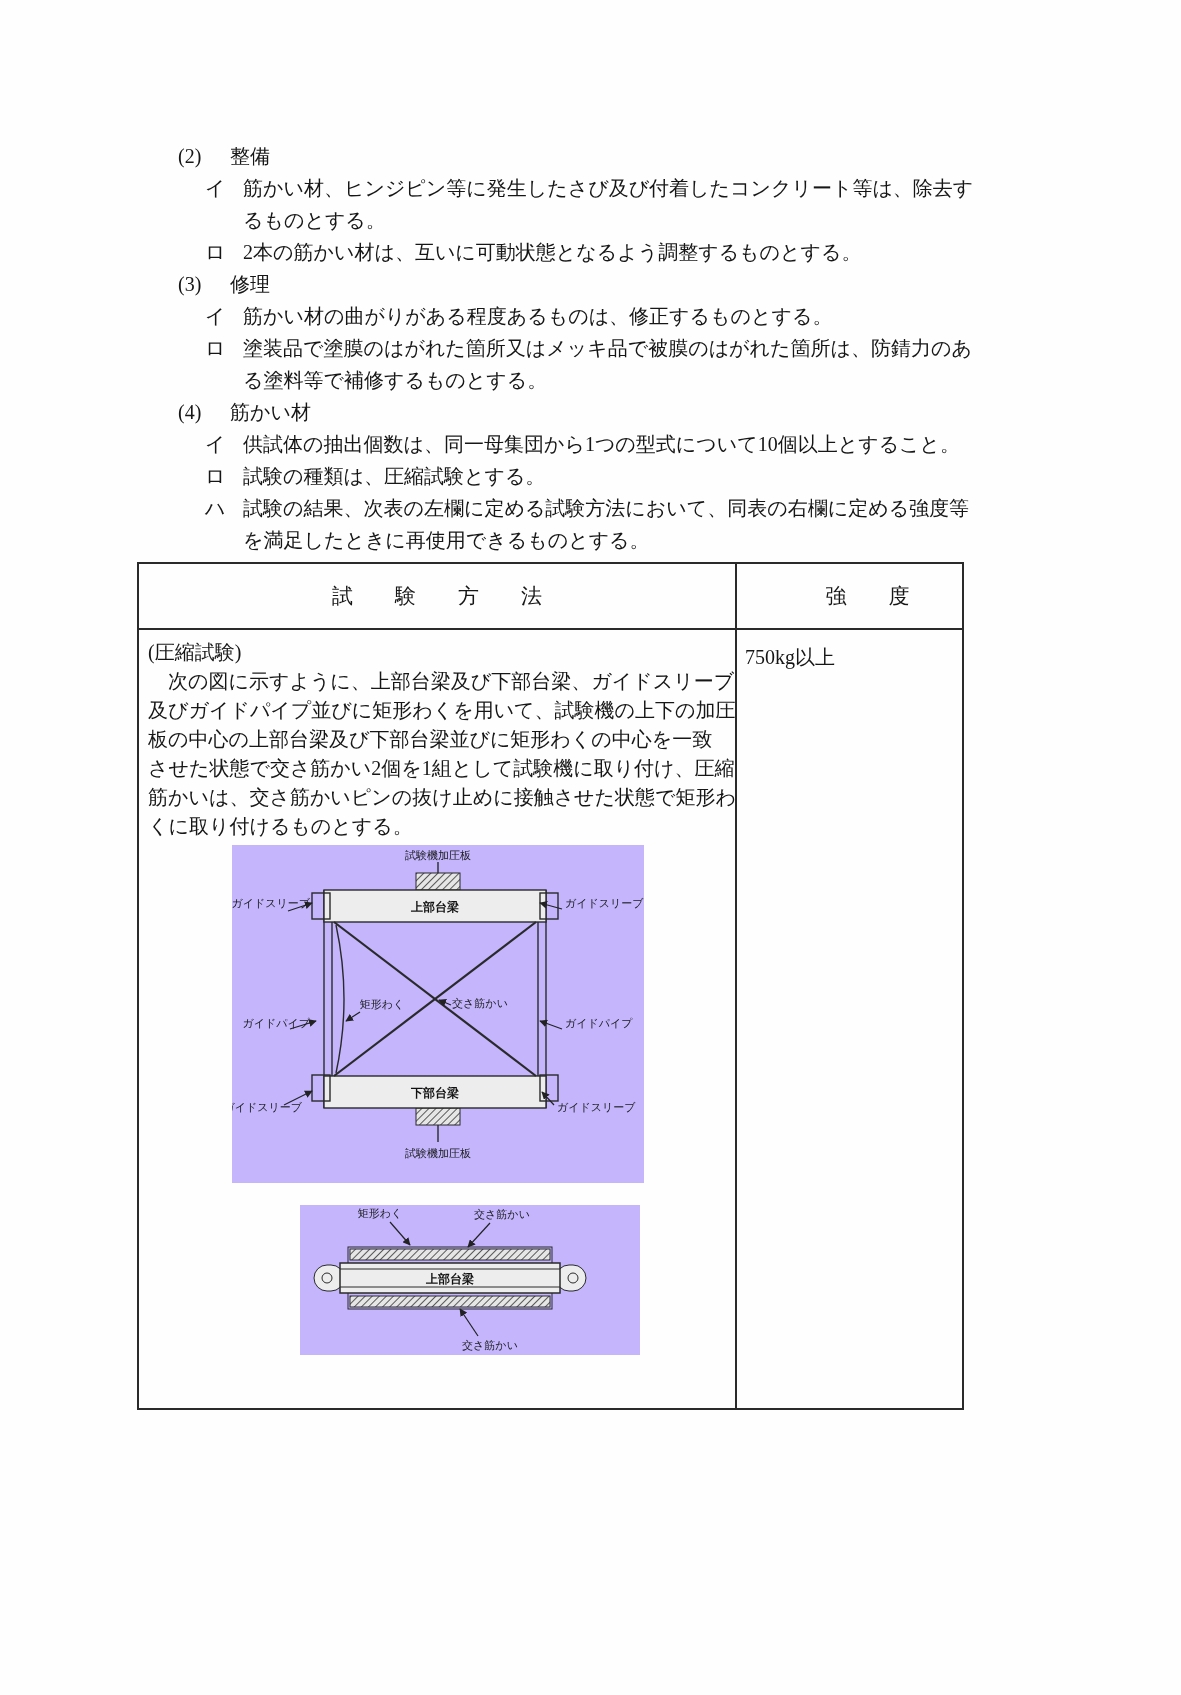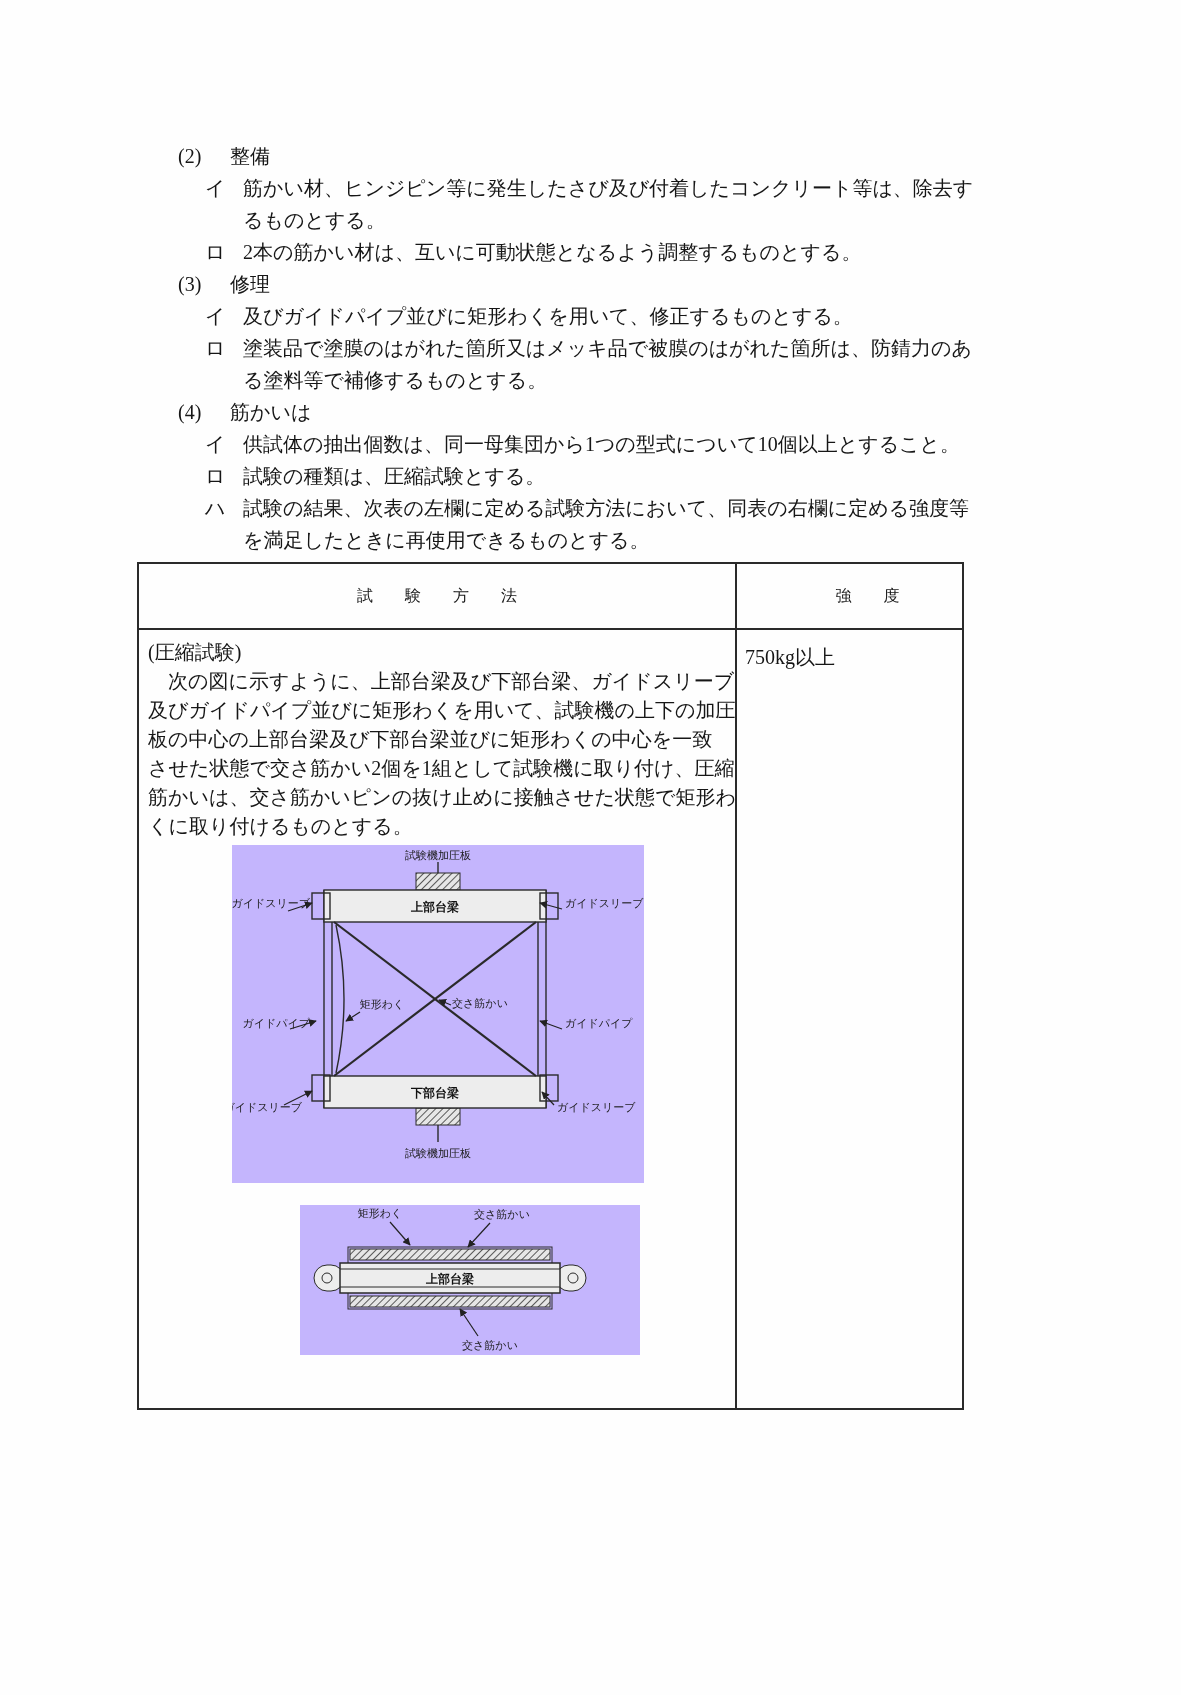--- a/index.html
+++ b/index.html
@@ -22,21 +22,21 @@
   .ol-line.cont    { padding-left:106px;text-align:center; }
   .section .ol-marker { width:52px; flex:0 0 auto; }
   .item .ol-marker    { width:38px; flex:0 0 auto; }
 
   
   .spec-table { margin-top:6px; width:827px; border:2px solid #2a2a2a; }
   .trow { display:flex; }
   .trow.head { height:66px; border-bottom:2px solid #2a2a2a; }
   .cell-method { width:598px; border-right:2px solid #2a2a2a; }
   .cell-strength { flex:1 1 auto;padding-left:36px; }
-  .head-cell { display:flex; align-items:center; justify-content:center; font-size:16px; }
+  .head-cell { display:flex; align-items:center; justify-content:center; font-size:21px; }
   .trow.tbody { height:778px;justify-content:center; }
   .body-method { padding:8px 9px; }
   .method-line { font-size:20px; line-height:29px; white-space:nowrap; }
   .body-strength { padding:14px 8px; font-size:20px; }
 
   .figure { background:#c4b5fd; }
   .fig-front { width:412px; height:338px; margin:4px 0 0 84px; }
   .fig-top   { width:340px; height:150px; margin:22px 0 0 152px; }
   .figsvg { display:block; width:100%; height:100%; }
   .fl { font-size:11px; fill:#1b1b1b; font-family:"Liberation Sans","DejaVu Sans",sans-serif; }
@@ -63,32 +63,32 @@
       <div class="ol-line item">
         <span class="ol-marker">ロ</span>
         <span class="ol-text">2本の筋かい材は、互いに可動状態となるよう調整するものとする。</span>
       </div>
       <div class="ol-line section">
         <span class="ol-marker">(3)</span>
         <span class="ol-text">修理</span>
       </div>
       <div class="ol-line item">
         <span class="ol-marker">イ</span>
-        <span class="ol-text">及びガイドパイプ並びに矩形わくを用いて、修正するものとする。</span>
+        <span class="ol-text">筋かい材の曲がりがある程度あるものは、修正するものとする。</span>
       </div>
       <div class="ol-line item">
         <span class="ol-marker">ロ</span>
         <span class="ol-text">塗装品で塗膜のはがれた箇所又はメッキ品で被膜のはがれた箇所は、防錆力のあ</span>
       </div>
       <div class="ol-line cont">
         <span class="ol-text">る塗料等で補修するものとする。</span>
       </div>
       <div class="ol-line section">
         <span class="ol-marker">(4)</span>
-        <span class="ol-text">筋かいは</span>
+        <span class="ol-text">筋かい材</span>
       </div>
       <div class="ol-line item">
         <span class="ol-marker">イ</span>
         <span class="ol-text">供試体の抽出個数は、同一母集団から1つの型式について10個以上とすること。</span>
       </div>
       <div class="ol-line item">
         <span class="ol-marker">ロ</span>
         <span class="ol-text">試験の種類は、圧縮試験とする。</span>
       </div>
       <div class="ol-line item">

